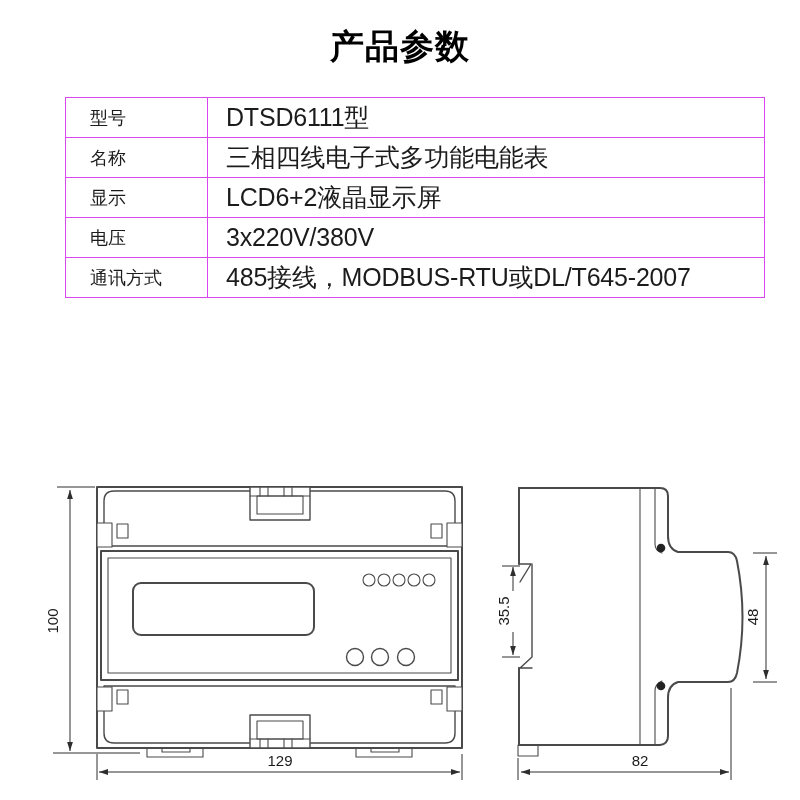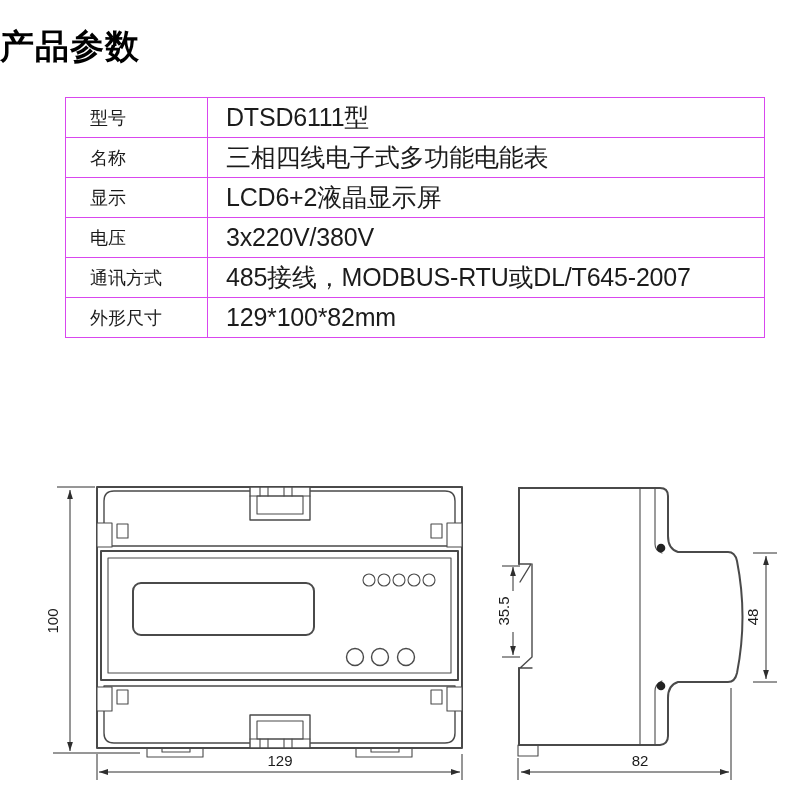--- a/index.html
+++ b/index.html
@@ -1,21 +1,21 @@
 <!DOCTYPE html>
 <html><head>
 <meta charset="utf-8">
 <style>
   html,body{margin:0;padding:0;}
   body{
     width:800px;height:800px;background:#ffffff;position:relative;overflow:hidden;
     font-family:"Liberation Sans","DejaVu Sans",sans-serif;color:#1b1b1b;
   }
   .title{
-    position:absolute;top:24px;left:0;width:800px;text-align:left;
+    position:absolute;top:24px;left:0;width:800px;text-align:center;
     font-size:34px;font-weight:bold;color:#000;letter-spacing:1px;
   }
   table.spec{
     position:absolute;left:65px;top:97px;width:700px;
     border-collapse:collapse;table-layout:fixed;
   }
   table.spec td{
     border:1px solid #d946ef;height:40px;box-sizing:border-box;
     vertical-align:middle;white-space:nowrap;overflow:hidden;
   }
@@ -48,24 +48,20 @@
       <td class="lab">显示</td>
       <td class="val">LCD6+2液晶显示屏</td>
     </tr>
     <tr>
       <td class="lab">电压</td>
       <td class="val">3x220V/380V</td>
     </tr>
     <tr>
       <td class="lab">通讯方式</td>
       <td class="val">485接线，MODBUS-RTU或DL/T645-2007</td>
-    </tr>
-    <tr>
-      <td class="lab">外形尺寸</td>
-      <td class="val">129*100*82mm</td>
     </tr>
   </tbody>
 </table>
 
 <svg class="drawings" width="800" height="330" viewBox="0 470 800 330" xmlns="http://www.w3.org/2000/svg">
   <defs>
     <marker id="arrow" viewBox="0 0 10 10" refX="10" refY="5" markerWidth="9" markerHeight="9" orient="auto-start-reverse" fill="#2e2e2e">
       <path d="M0,1.8 L10,5 L0,8.2 Z"></path>
     </marker>
   </defs>

